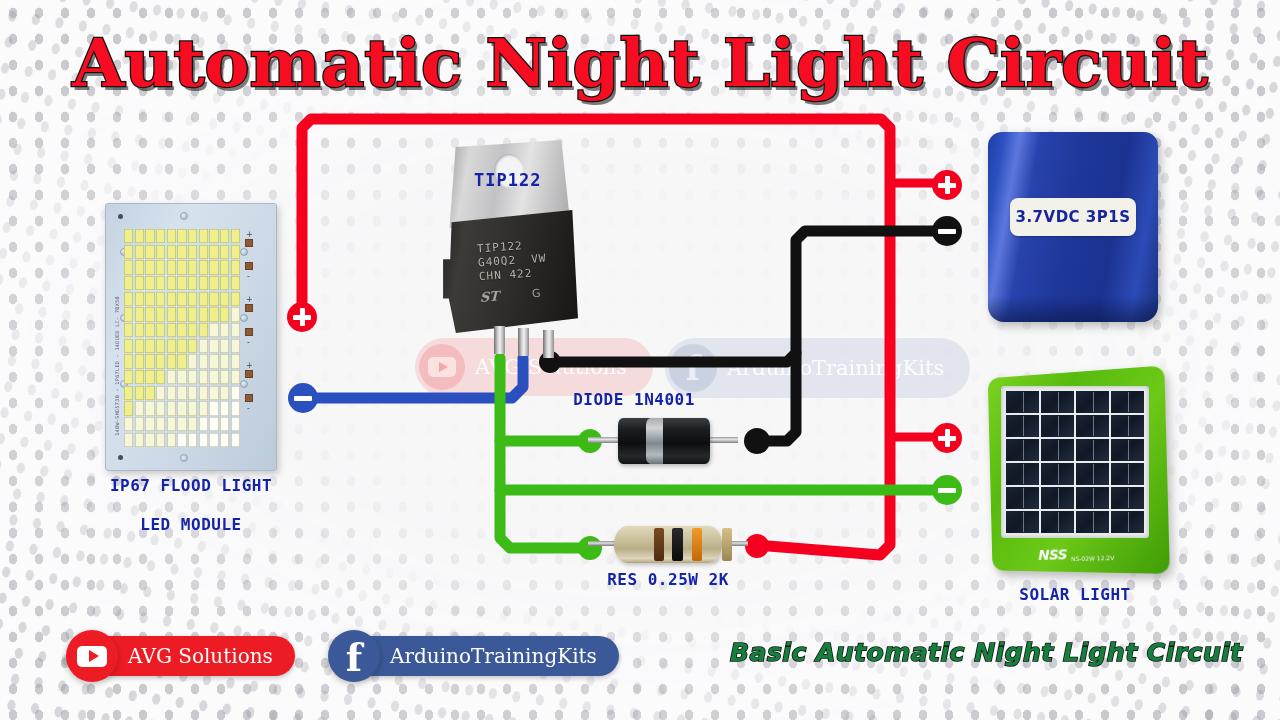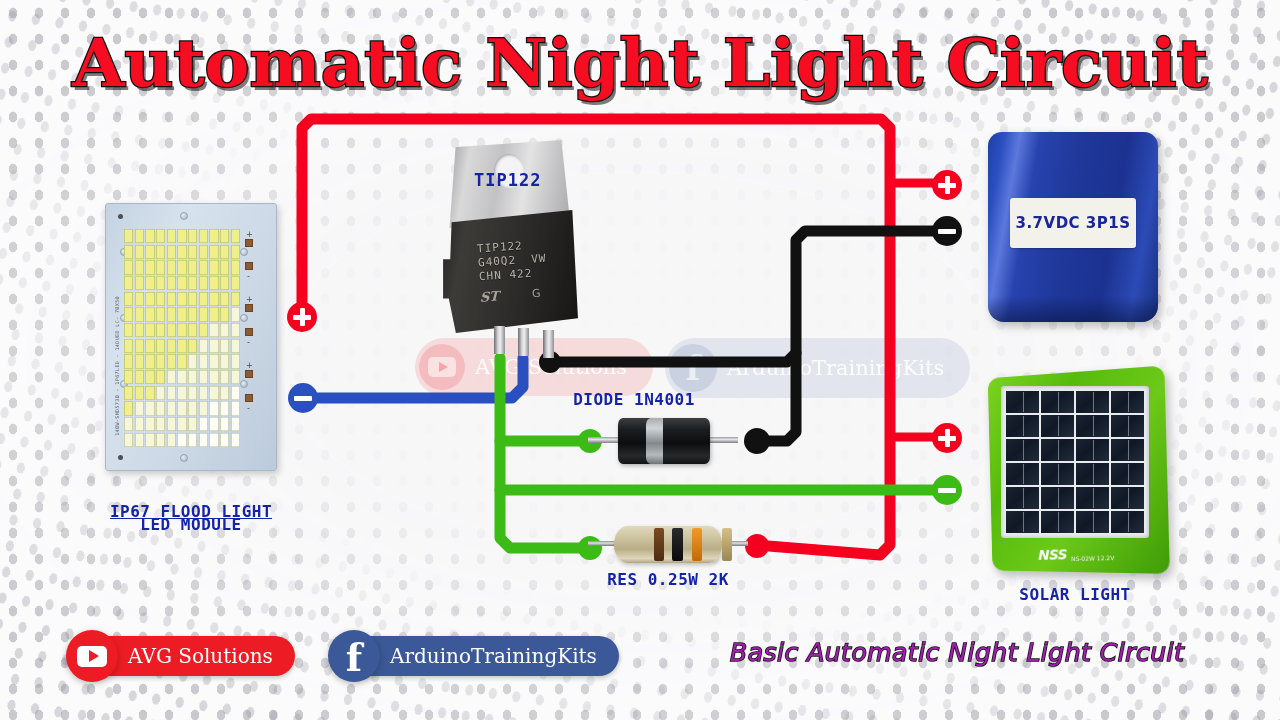--- a/index.html
+++ b/index.html
@@ -296,23 +296,23 @@
         #1f3fa8 0%, #2b4fc0 8%, #5c78dd 16%, #2743ad 26%,
         #1e3799 48%, #1b3291 70%, #2c4bb6 86%, #18307f 100%);
     box-shadow: 3px 4px 10px rgba(0,0,0,0.25);
   }
   #battery::after {
     content: ""; position: absolute; left: 0; right: 0; bottom: 0; height: 26px;
     border-radius: 0 0 16px 16px;
     background: linear-gradient(180deg, rgba(10,22,70,0.0), rgba(8,18,60,0.55));
   }
   #bat-label {
-    position: absolute; left: 22px; top: 66px; width: 126px; height: 50px;
+    position: absolute; left: 22px; top: 66px; width: 126px; height: 38px;
     background: #f2f1ea;
-    border-radius: 3px;
+    border-radius: 8px;
     display: flex; align-items: center; justify-content: center;
     font-family: "DejaVu Sans", sans-serif;
     font-weight: bold; font-size: 15px;
     color: #19259b;
     letter-spacing: 0.5px;
     box-shadow: 0 1px 2px rgba(0,0,0,0.25);
   }
 
   
   #solar { position: absolute; left: 985px; top: 372px; width: 180px; height: 200px; }
@@ -400,23 +400,23 @@
     font-family: "DejaVu Serif", serif;
     font-weight: bold; font-size: 38px; color: #ffffff;
     line-height: 34px;
     margin-top: 4px;
   }
 
   
   #bottom-caption {
     position: absolute; left: 730px; top: 638px;
     font-family: "DejaVu Sans", "Liberation Sans", sans-serif;
-    font-style: italic; font-weight: normal;
+    font-style: italic; font-weight: bold;
     font-size: 25px;
-    color: #a21caf;
+    color: #15803d;
     -webkit-text-stroke: 1.6px #111111;
     paint-order: stroke fill;
     white-space: nowrap;
     letter-spacing: 0.5px;
   }
 </style>
 </head>
 <body>
 
 <div id="stage">
@@ -660,21 +660,21 @@
         <i class="pale"></i>
         <i class="pale"></i>
         <i class="white"></i>
         <i class="white"></i>
         <i class="white"></i>
         <i class="white"></i>
         <i class="white"></i>
         <i class="white"></i>
       </div>
   </div>
-  <div class="caption" style="left:105px; top:502px; width:172px;text-decoration:underline;">IP67 FLOOD LIGHT</div>
+  <div class="caption" style="left:105px; top:476px; width:172px;">IP67 FLOOD LIGHT</div>
   <div class="caption" style="left:105px; top:515px; width:172px;">LED MODULE</div>
 
   <div id="tip122">
     <div id="tip-tab"></div>
     <div id="tip-hole"></div>
     <div id="tip-label">TIP122</div>
     <div id="tip-body"></div>
     <div id="tip-print">TIP122
 G40Q2  VW
 CHN 422</div>

